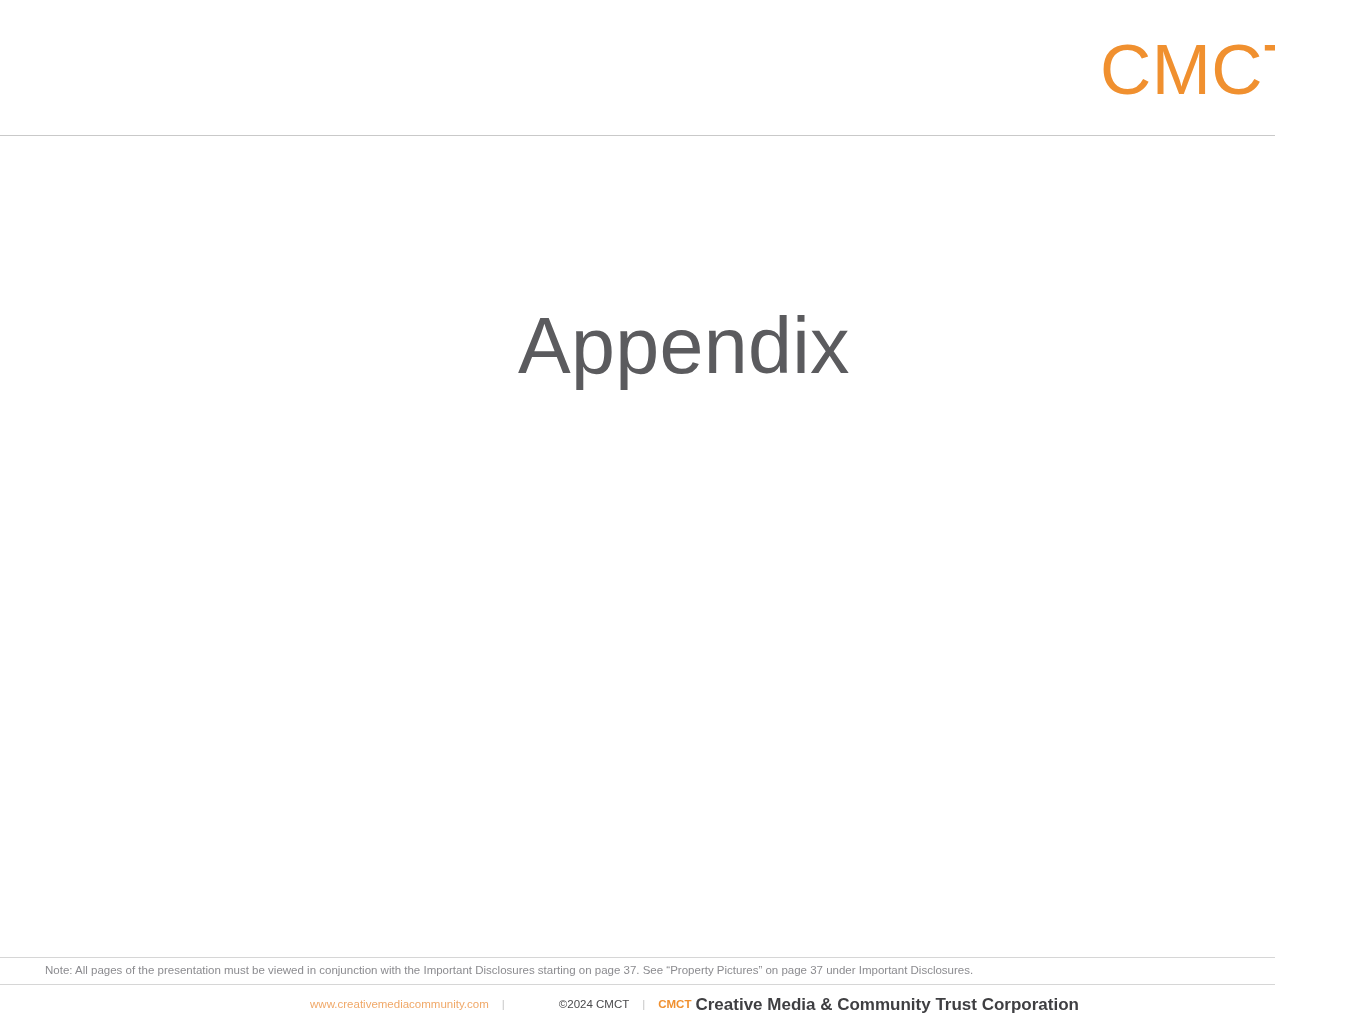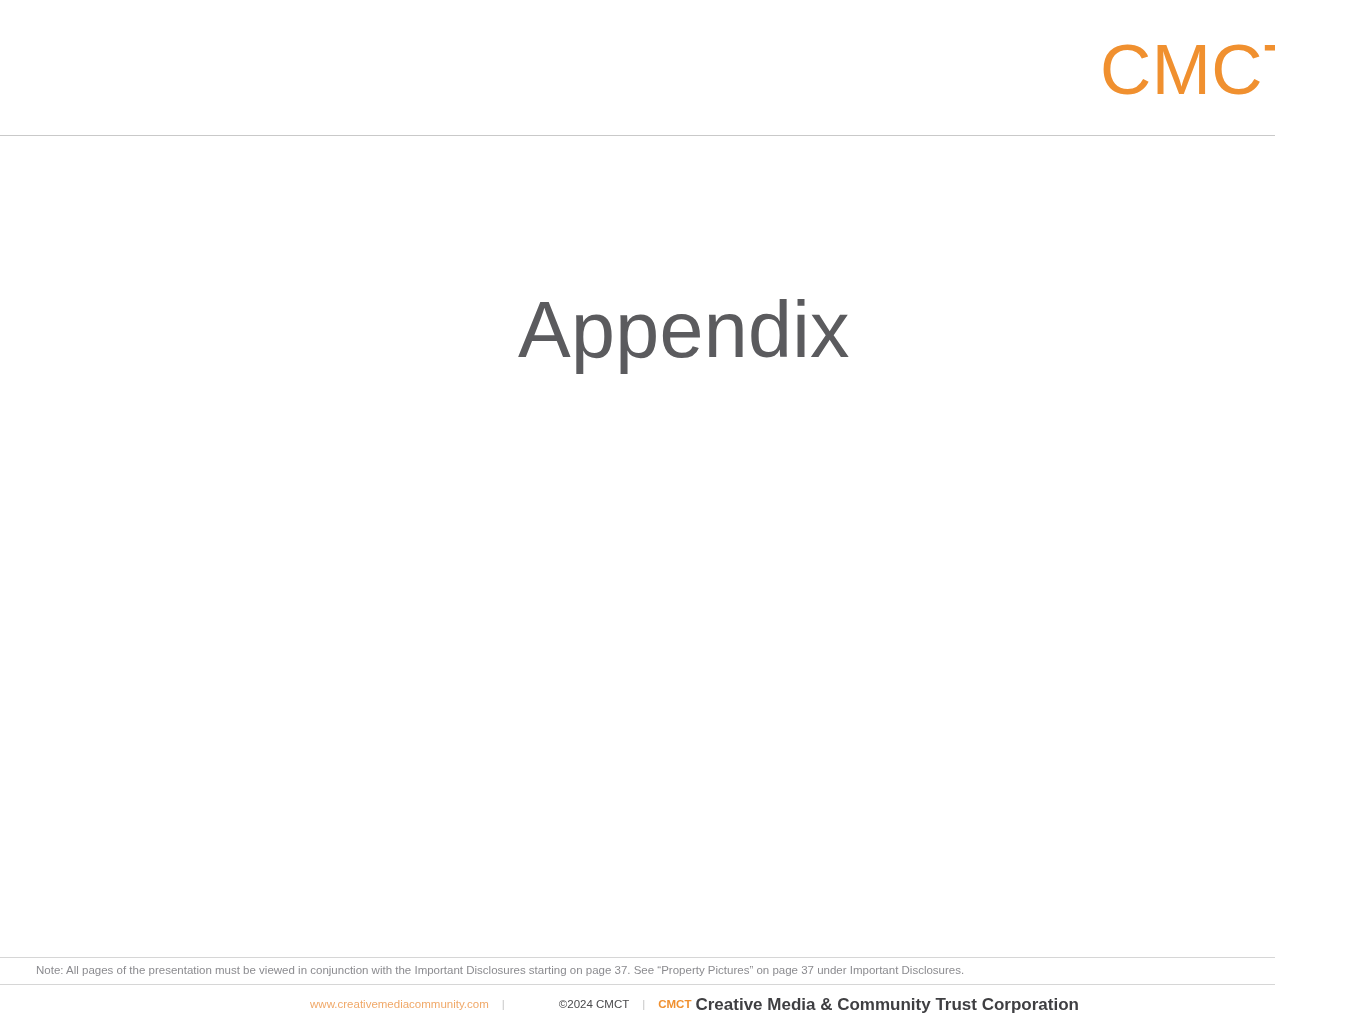--- a/index.html
+++ b/index.html
@@ -51,21 +51,21 @@
     letter-spacing: 0.5px;
     line-height: 1;
     color: #f0902f;
     white-space: nowrap;
   }
 
   
   .slide-body {
     position: absolute;
     left: 0;
-    top: 136px;
+    top: 152px;
     width: 1365px;
     height: 820px;
   }
 
   .section-title {
     position: absolute;
     left: 518px;
     top: 97px;
     font-family: "Liberation Sans", sans-serif;
     font-size: 79px;
@@ -84,21 +84,21 @@
     width: 1365px;
     height: 28px;
     box-sizing: border-box;
     border-top: 1px solid #d6d6d6;
     border-bottom: 1px solid #d6d6d6;
     display: flex;
     align-items: center;
   }
 
   .note-text {
-    padding-left: 36px;
+    padding-left: 45px;
     font-family: "Liberation Sans", sans-serif;
     font-size: 11.5px;
     font-weight: 400;
     color: #8b8b8f;
     line-height: 1.2;
     white-space: nowrap;
   }
 
   
   .slide-footer {

